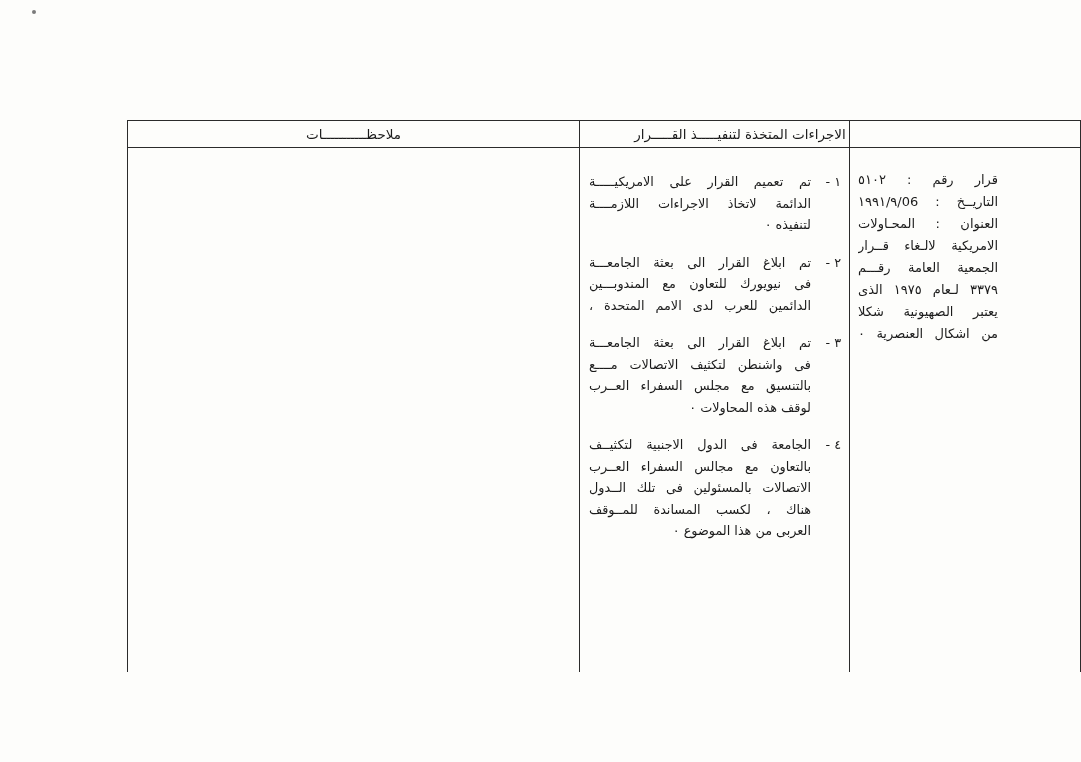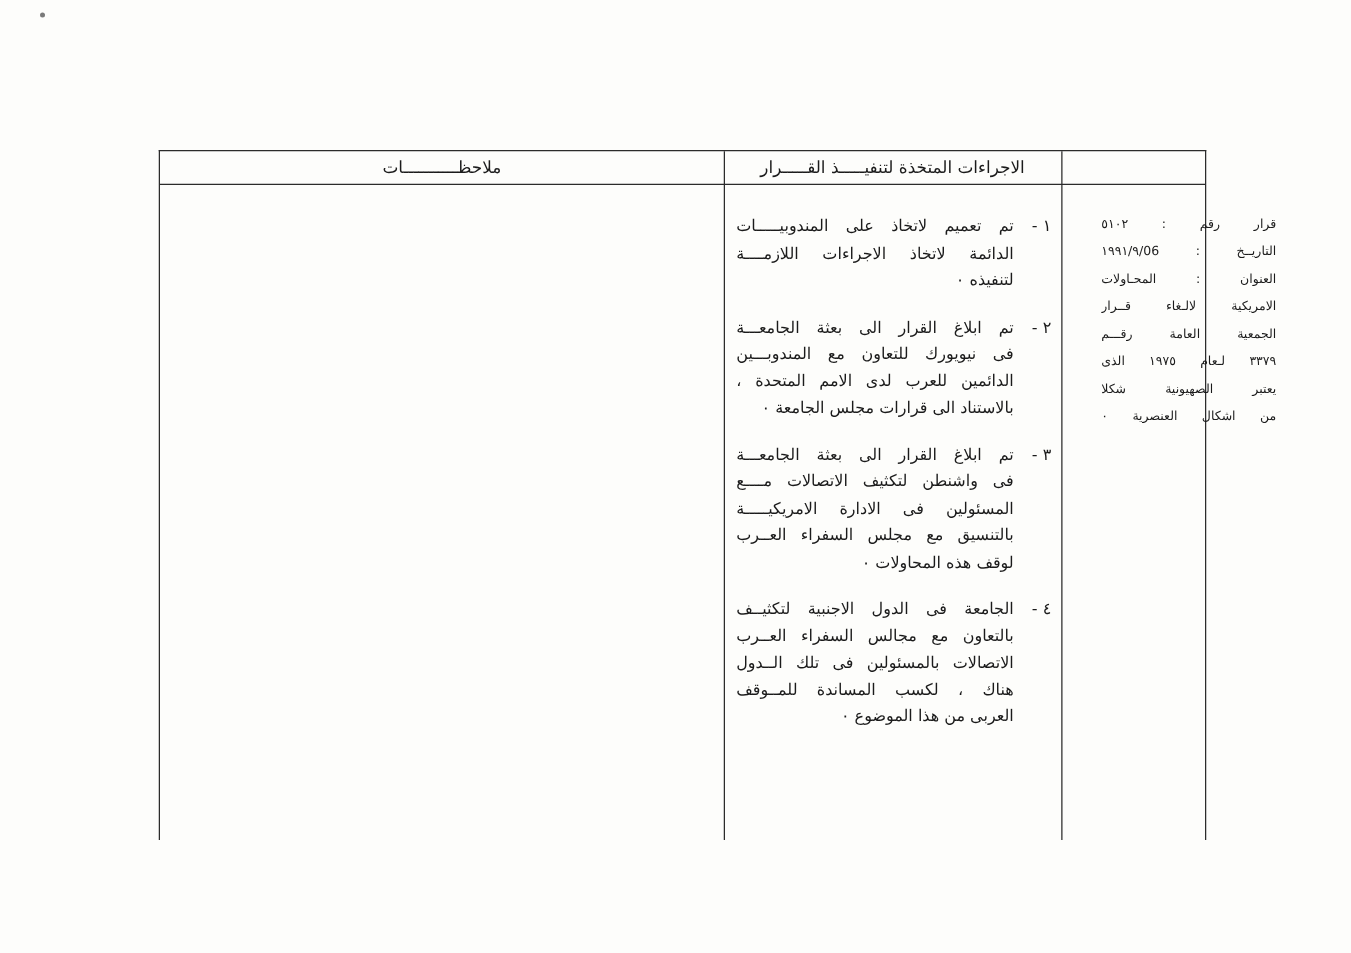--- a/index.html
+++ b/index.html
@@ -12,21 +12,21 @@
     overflow:hidden;
   }
   .speck {
     position:absolute; left:32px; top:10px;
     width:4px; height:4px; border-radius:50%;
     background:#7a7a7a;
   }
   
   .frame {
     position:absolute; left:127px; top:120px;
-    width:838px; height:552px;
+    width:954px; height:552px;
     border-top:1.5px solid #2b2b2b;
     border-left:1.3px solid #2b2b2b;
     border-right:1.3px solid #2b2b2b;
   }
   .header-sep {
     position:absolute; top:26px; left:0; right:0;
     border-bottom:1.3px solid #2b2b2b;
   }
   .vline {
     position:absolute; top:0; bottom:0; width:0;
@@ -35,29 +35,29 @@
   .vline.v-notes { left:451px; }
   .vline.v-decision { left:721px; }
 
   .hdr {
     position:absolute; top:0; height:26px;
     display:flex; align-items:center; justify-content:center;
     font-size:13.5px; letter-spacing:0.2px;
     white-space:nowrap; overflow:hidden;
   }
   .hdr-notes    { left:0;     width:451px; }
-  .hdr-proc     { left:451px; width:270px; }
+  .hdr-proc     { left:477px; width:270px; }
   .hdr-decision { left:721px; width:157px; }
 
   .cell { position:absolute; top:26px; bottom:0; direction:rtl; }
 
   .cell-decision {
-    left:745px; width:157px;
+    left:722px; width:157px;
     padding:22px 9px 0 8px;
-    font-size:10px; line-height:22px;
+    font-size:13px; line-height:22px;
   }
   .cell-decision .dline {
     text-align:justify; text-align-last:justify;
     overflow:hidden; white-space:nowrap;
   }
 
   .cell-proc {
     left:451px; width:270px;
     padding:24px 8px 0 10px;
     font-size:12.8px; line-height:21.5px;
@@ -95,42 +95,40 @@
     <div class="dline">٣٣٧٩ لـعام ١٩٧٥ الذى</div>
     <div class="dline">يعتبر الصهيونية شكلا</div>
     <div class="dline">من اشكال العنصرية ٠</div>
   </div>
 
   <div class="cell cell-proc">
 
     <div class="proc-item">
       <span class="proc-num">١ -</span>
       <div class="proc-lines">
-        <div class="pline">تم تعميم لاتخاذ على المندوبيـــــات</div>
+        <div class="pline">تم تعميم القرار على الامريكيـــــة</div>
         <div class="pline">الدائمة لاتخاذ الاجراءات اللازمــــة</div>
         <div class="pline last">لتنفيذه ٠</div>
       </div>
     </div>
 
     <div class="proc-item">
       <span class="proc-num">٢ -</span>
       <div class="proc-lines">
         <div class="pline">تم ابلاغ القرار الى بعثة الجامعـــة</div>
         <div class="pline">فى نيويورك للتعاون مع المندوبـــين</div>
         <div class="pline">الدائمين للعرب لدى الامم المتحدة ،</div>
-        <div class="pline last">بالاستناد الى قرارات مجلس الجامعة ٠</div>
       </div>
     </div>
 
     <div class="proc-item">
       <span class="proc-num">٣ -</span>
       <div class="proc-lines">
         <div class="pline">تم ابلاغ القرار الى بعثة الجامعـــة</div>
         <div class="pline">فى واشنطن لتكثيف الاتصالات مــــع</div>
-        <div class="pline">المسئولين فى الادارة الامريكيـــــة</div>
         <div class="pline">بالتنسيق مع مجلس السفراء العــرب</div>
         <div class="pline last">لوقف هذه المحاولات ٠</div>
       </div>
     </div>
 
     <div class="proc-item">
       <span class="proc-num">٤ -</span>
       <div class="proc-lines">
         <div class="pline">الجامعة فى الدول الاجنبية لتكثيــف</div>
         <div class="pline">بالتعاون مع مجالس السفراء العــرب</div>

